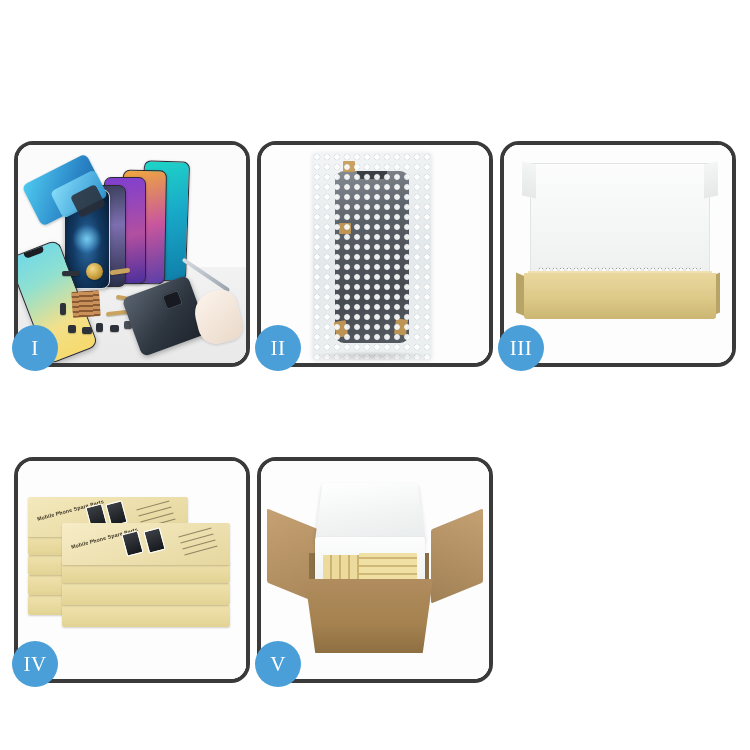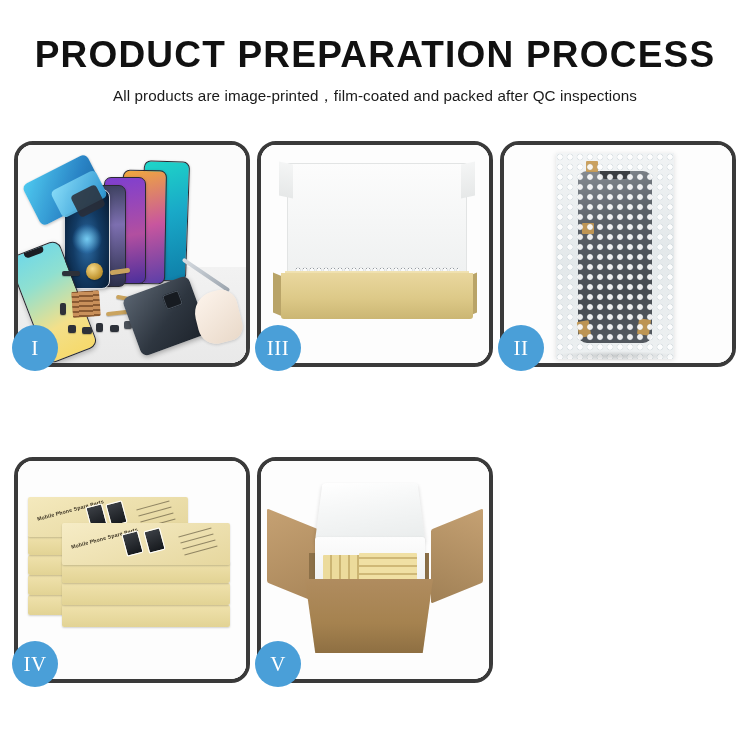--- a/index.html
+++ b/index.html
@@ -367,24 +367,20 @@
   .c-tab {
     position: absolute; width: 16px; height: 16px;
     background: rgba(136,110,72,0.65);
   }
 </style>
 </head>
 <body>
 
 <div class="page">
 
-  <div class="header">
-    <div class="title">PRODUCT PREPARATION PROCESS</div>
-    <div class="subtitle">All products are image-printed，film-coated and packed after QC inspections</div>
-  </div>
 
   <div class="grid">
 
     <div class="panel">
       <div class="panel-inner">
         <div class="photo p1-bg">
           <div class="p1-floor"></div>
 
           <div class="fan-phone ph-a"></div>
           <div class="fan-phone ph-b"></div>
@@ -413,34 +409,20 @@
           <div class="chip" style="left:42px;top:158px;width:6px;height:12px;"></div>
 
           <div class="back-housing">
               <i></i>
             </div>
           <div class="tweezers"></div>
           <div class="hand"></div>
         </div>
       </div>
       <div class="badge">I</div>
-    </div>
-
-    <div class="panel">
-      <div class="panel-inner">
-        <div class="photo">
-          <div class="box3-lid"></div>
-          <div class="box3-flapL"></div>
-          <div class="box3-flapR"></div>
-          <div class="box3-inner"></div>
-          <div class="box3-rim"></div>
-          <div class="box3-body"></div>
-        </div>
-      </div>
-      <div class="badge">III</div>
     </div>
 
     <div class="panel">
       <div class="panel-inner">
         <div class="photo">
           <div class="bubble-bag">
             <div class="wrapped-screen"></div>
             <div class="tape" style="left:30px;top:8px;"></div>
             <div class="tape" style="left:26px;top:70px;"></div>
             <div class="tape" style="left:22px;top:168px;height:16px;transform:rotate(-10deg);"></div>
@@ -449,20 +431,34 @@
           </div>
           <div class="p2-shadow"></div>
         </div>
       </div>
       <div class="badge">II</div>
     </div>
 
     <div class="panel">
       <div class="panel-inner">
         <div class="photo">
+          <div class="box3-lid"></div>
+          <div class="box3-flapL"></div>
+          <div class="box3-flapR"></div>
+          <div class="box3-inner"></div>
+          <div class="box3-rim"></div>
+          <div class="box3-body"></div>
+        </div>
+      </div>
+      <div class="badge">III</div>
+    </div>
+
+    <div class="panel">
+      <div class="panel-inner">
+        <div class="photo">
           <div class="stack">
 
             <div class="sbox" style="left:0px;top:116px;width:160px;height:20px;"></div>
             <div class="sbox" style="left:0px;top:96px;width:160px;height:20px;"></div>
             <div class="sbox" style="left:0px;top:76px;width:160px;height:20px;"></div>
             <div class="sbox" style="left:0px;top:56px;width:160px;height:20px;"></div>
 
             <div class="sbox" style="left:0px;top:18px;width:160px;height:40px;background:linear-gradient(160deg,#f4e9bd,#e4d59b);">
               <div class="slabel" style="left:8px;top:10px;">Mobile Phone Spare Parts</div>
               <div class="sphone" style="left:60px;top:8px;"></div>

